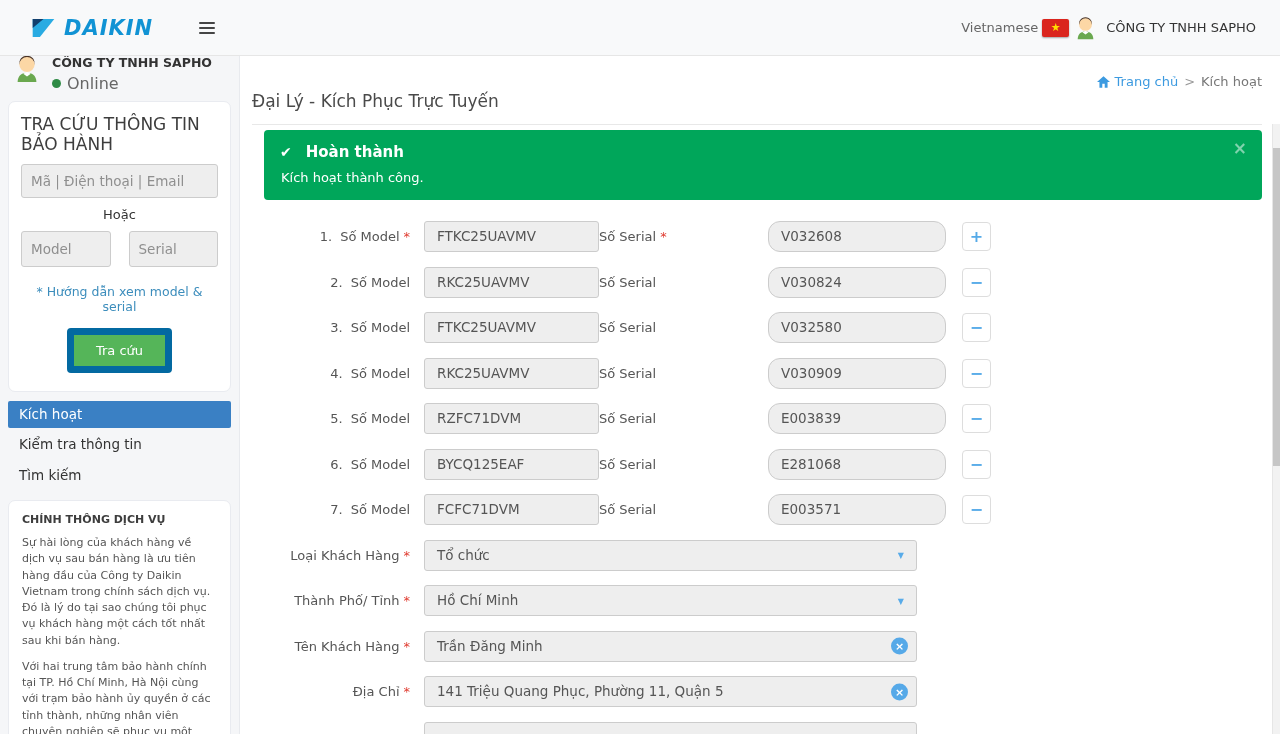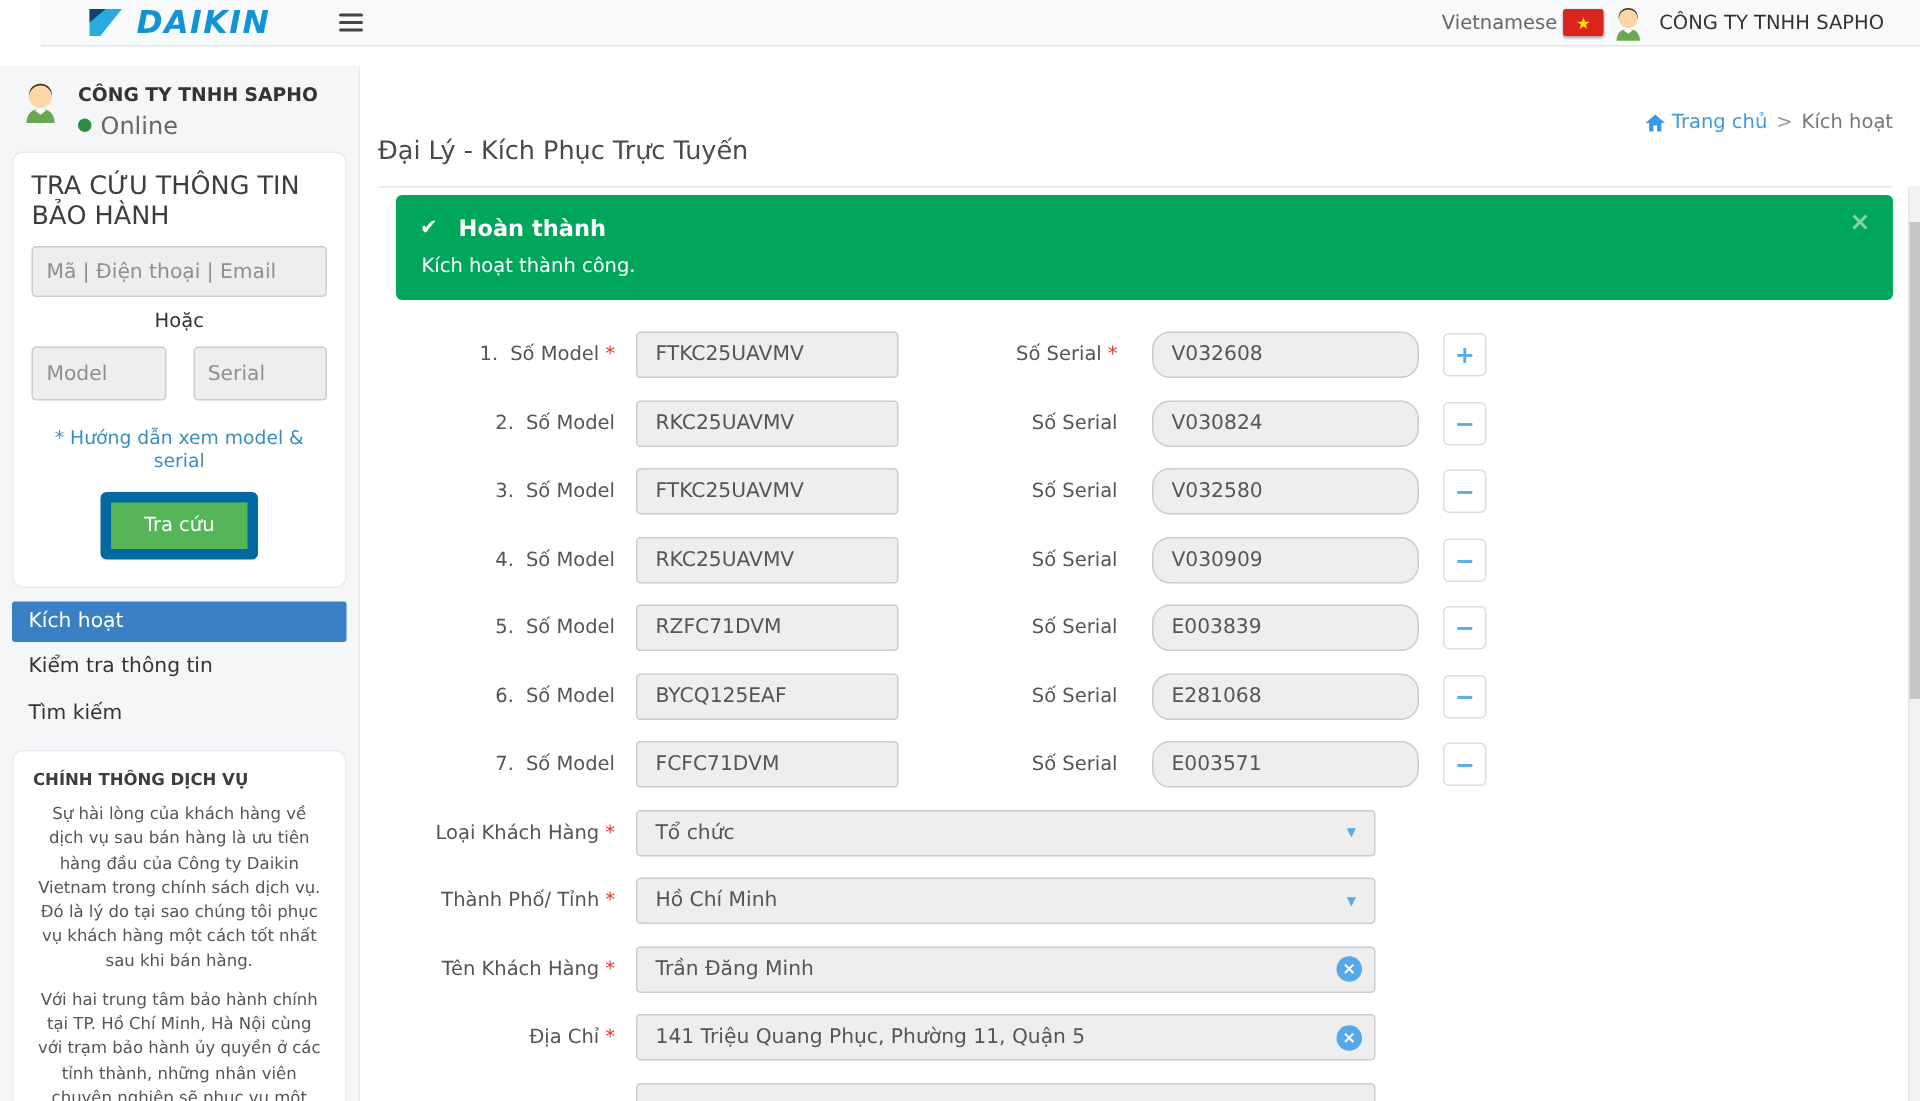--- a/index.html
+++ b/index.html
@@ -2,22 +2,22 @@
 <html><head>
 <meta charset="utf-8">
 <style>
   * { box-sizing: border-box; margin: 0; padding: 0; }
   html,body { width:1280px; height:734px; overflow:hidden; }
   body {
     font-family:"DejaVu Sans","Liberation Sans",sans-serif;
     font-size:13px; color:#444; background:#fff; position:relative;
   }
   
-  .topbar { position:absolute; top:0; left:0; right:0; height:31px; background:#f8f9fa;
-            border-bottom:1px solid #e6e6e6; display:flex; align-items:center; z-index:20;margin-left:27px; }
+  .topbar { position:absolute; top:0; left:0; right:0; height:56px; background:#f8f9fa;
+            border-bottom:1px solid #e6e6e6; display:flex; align-items:center; z-index:20; }
   .logo { display:flex; align-items:center; gap:7px; margin-left:30px; cursor:pointer; }
   .logo-text { font-size:21px; font-weight:bold; font-style:italic; color:#1193d4; letter-spacing:1px; }
   .menu-icon { width:16px; margin-left:46px; display:flex; flex-direction:column; gap:3px; cursor:pointer; }
   .menu-icon i { display:block; height:2px; background:#454545; border-radius:1px; }
   .top-right { margin-left:auto; display:flex; align-items:center; margin-right:24px; gap:4px; }
   .lang-label { color:#666; font-size:13px; }
   .flag { width:27px; height:18px; background:#da251d; border-radius:2px; display:flex; align-items:center;
           justify-content:center; box-shadow:0 1px 2px rgba(0,0,0,.35); }
   .flag span { color:#ffde00; font-size:11px; line-height:1; }
   .top-user { display:flex; align-items:center; gap:8px; cursor:pointer; }
@@ -44,21 +44,21 @@
                 font-family:inherit; }
   
   .nav-list { margin:9px 8px 0; }
   .nav-item { line-height:27px; height:27px; padding-left:11px; color:#333; font-size:13.5px;
               margin-bottom:2px; cursor:pointer; border-radius:2px; }
   .nav-item.active { background:#3a80c4; color:#fff; }
   .nav-item:not(.active) { line-height:29px; height:29px; }
   
   .policy-card { margin-top:10px; padding:12px 13px; }
   .policy-title { font-size:11px; font-weight:bold; color:#3d3d3d; margin-bottom:9px; }
-  .policy-p { font-size:11px; line-height:1.48; color:#555; margin-bottom:10px;text-align:center; }
+  .policy-p { font-size:11px; line-height:1.48; color:#555; margin-bottom:10px; }
   
   .main { position:absolute; top:44px; left:240px; right:8px; bottom:0; background:#fff; }
   .breadcrumb { position:absolute; top:30px; right:10px; display:flex; align-items:center; gap:6px; font-size:13px; }
   .bc-home { display:flex; align-items:center; gap:5px; color:#3c9ae0; cursor:pointer; }
   .bc-sep { color:#999; }
   .bc-current { color:#777; }
   .page-title { position:absolute; top:47px; left:12px; right:10px; font-size:17px; color:#4a4a4a;
                 padding-bottom:13px; border-bottom:1px solid #e8e8e8; font-weight:normal; }
   
   .alert { position:absolute; top:86px; left:24px; right:10px; height:70px; background:#00a65a;
@@ -67,21 +67,21 @@
   .alert-check { font-size:14px; }
   .alert-msg { font-size:13px; margin-top:9px; padding-left:1px; }
   .alert-close { position:absolute; top:10px; right:15px; color:rgba(255,255,255,.5); font-size:17px;
                  font-weight:bold; cursor:pointer; line-height:1; }
   
   .form-area { position:absolute; top:170px; left:0; right:10px; }
   .frow { height:45.5px; display:flex; align-items:center; }
   .lab { color:#555; font-size:13px; }
   .lab1 { width:170px; text-align:right; }
   .lab1 .no { margin-right:8px; }
-  .lab2 { width:146px; text-align:right; }
+  .lab2 { width:146px; }
   .req { color:#e03c31; margin-left:4px; }
   .field { background:#eee; border:1px solid #ccc; border-radius:3px; height:31px; line-height:29px;
            padding:0 12px; font-size:13.5px; color:#555; overflow:hidden; white-space:nowrap; }
   .f-model { width:175px; margin-left:14px; }
   .f-serial { width:178px; margin-left:23px;border-radius:12px; }
   .row-btn { width:29px; height:29px; margin-left:16px; background:#fff; border:1px solid #ddd;
              border-radius:4px; color:#55aae8; font-weight:bold; font-size:16px; display:flex;
              align-items:center; justify-content:center; cursor:pointer; font-family:inherit; }
   .clab { width:170px; text-align:right; }
   .f-wide { width:493px; margin-left:14px; position:relative; padding-right:30px; }

